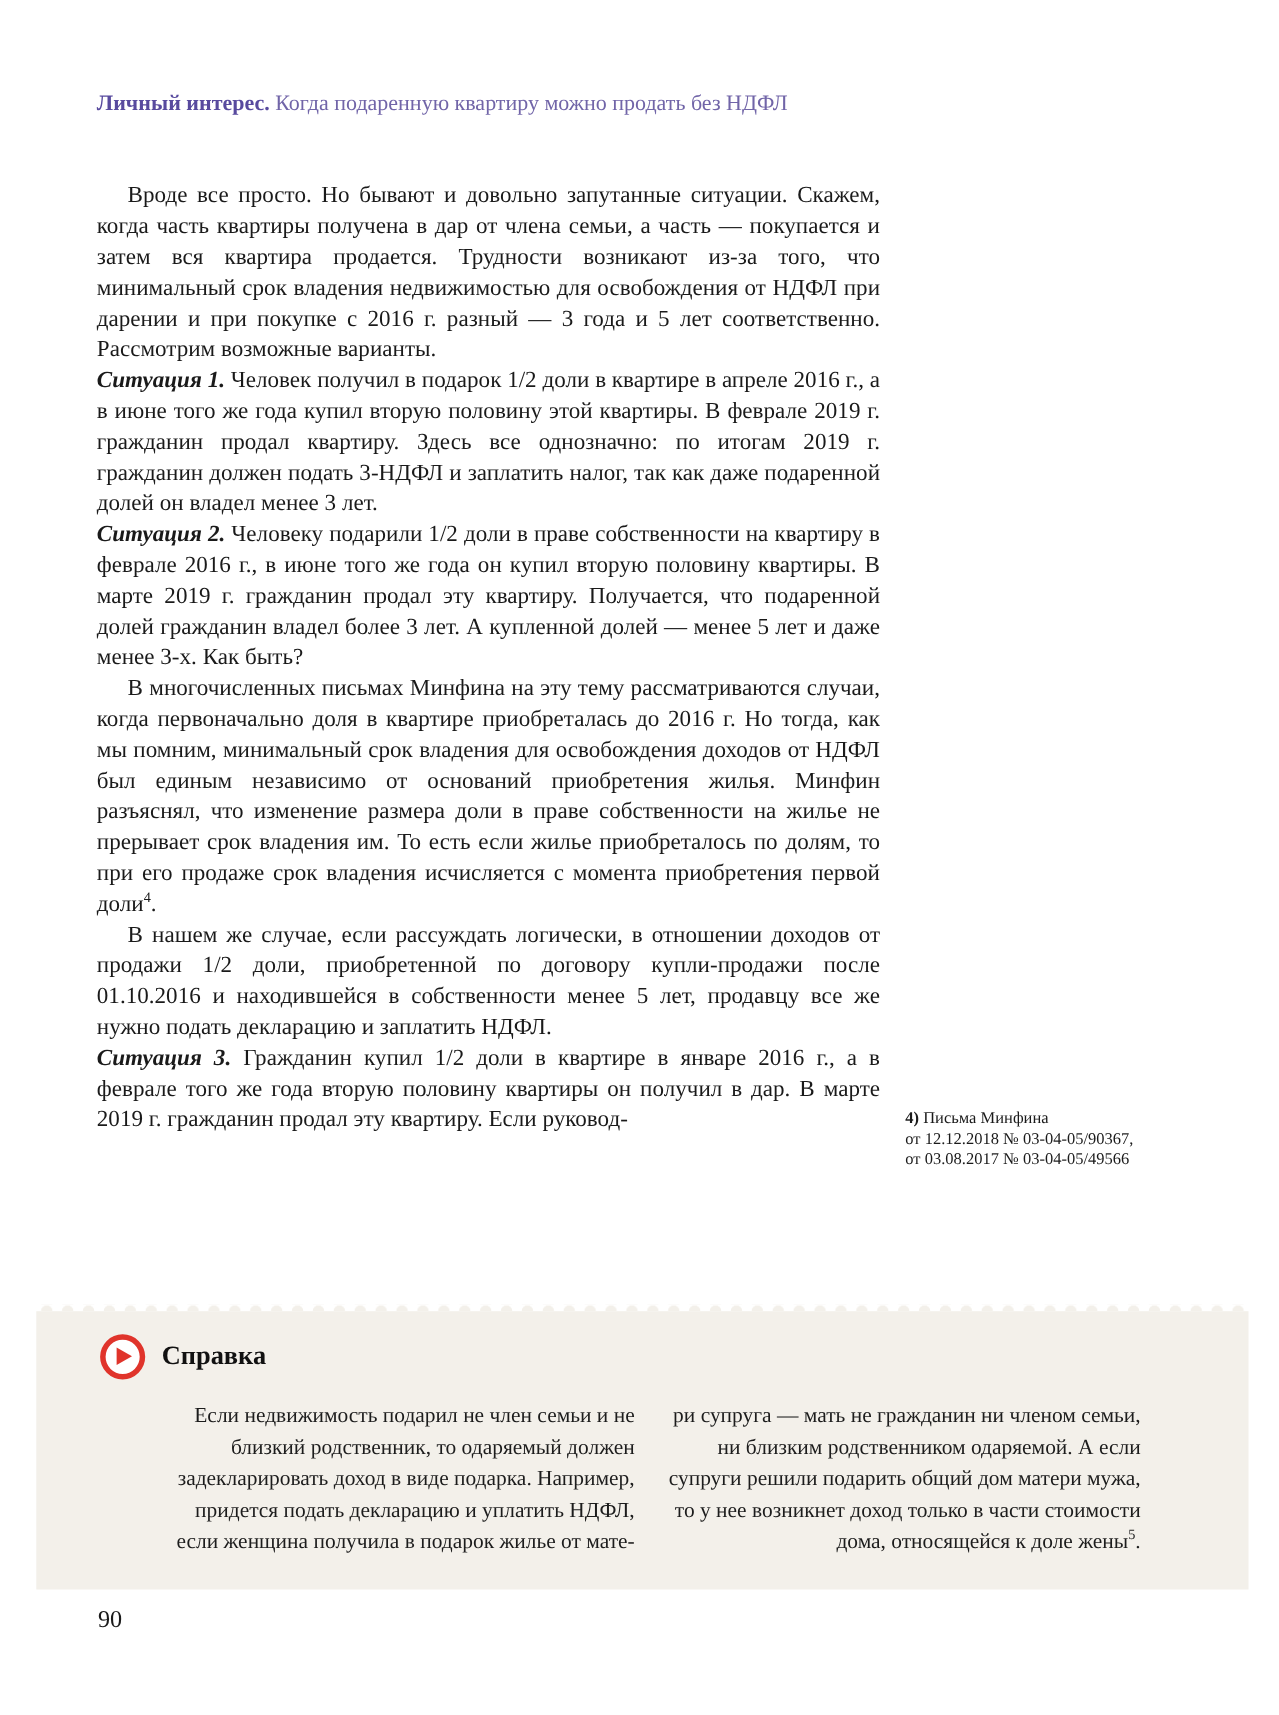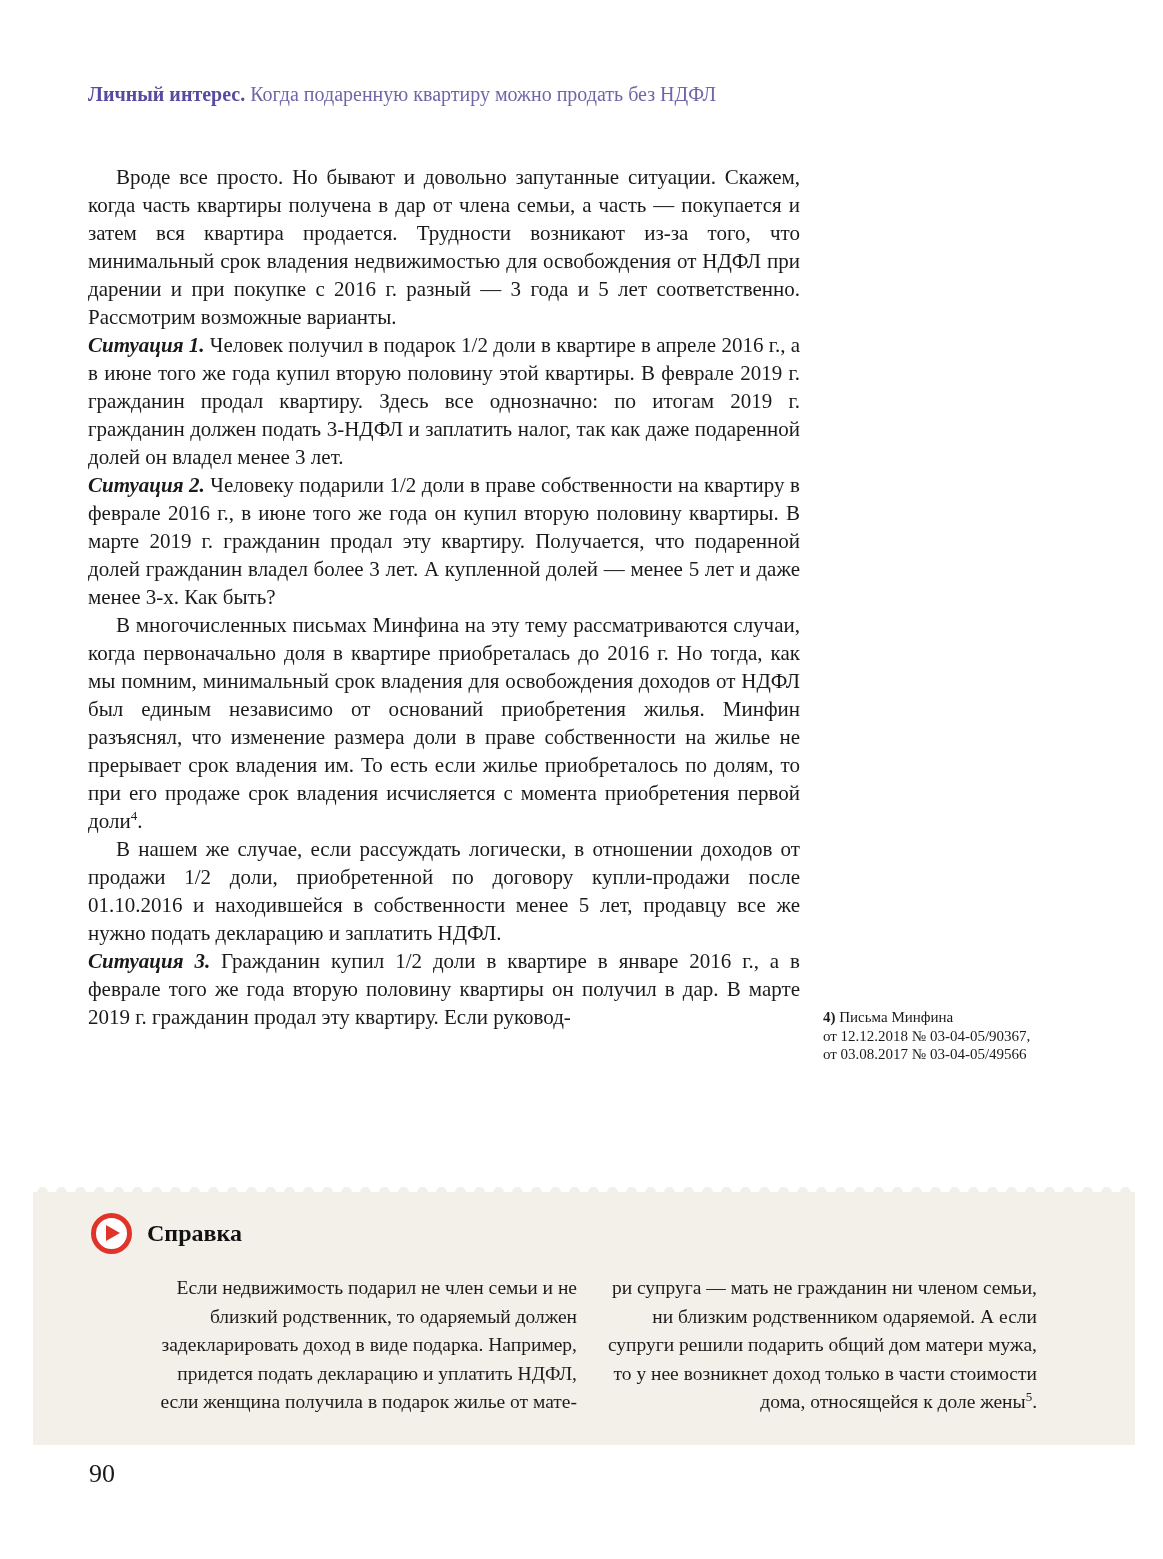--- a/index.html
+++ b/index.html
@@ -79,21 +79,21 @@
     position: absolute; top: 82px;
     font-size: 19.5px; line-height: 28.5px; text-align: right;
     color: #1c1c1c;
   }
   .ref-col.col1 { left: 112px; width: 432px; }
   .ref-col.col2 { left: 572px; width: 432px; }
 
   
   .page-number {
     position: absolute; left: 89px; top: 1459px;
-    font-size: 26px; color: #1a1a1a;
+    font-size: 22px; color: #1a1a1a;
   }
 </style>
 </head>
 <body>
 
 <div class="page">
 
   <div class="running-head">
     <span class="section">Личный интерес.</span><span class="title"> Когда подаренную квартиру можно продать без НДФЛ</span>
   </div>

